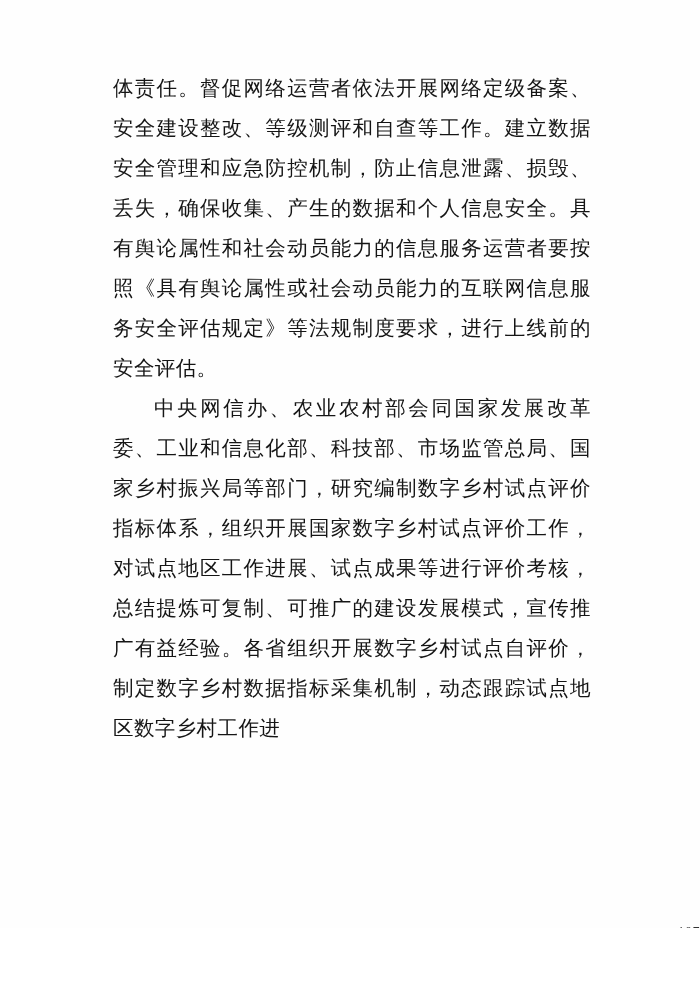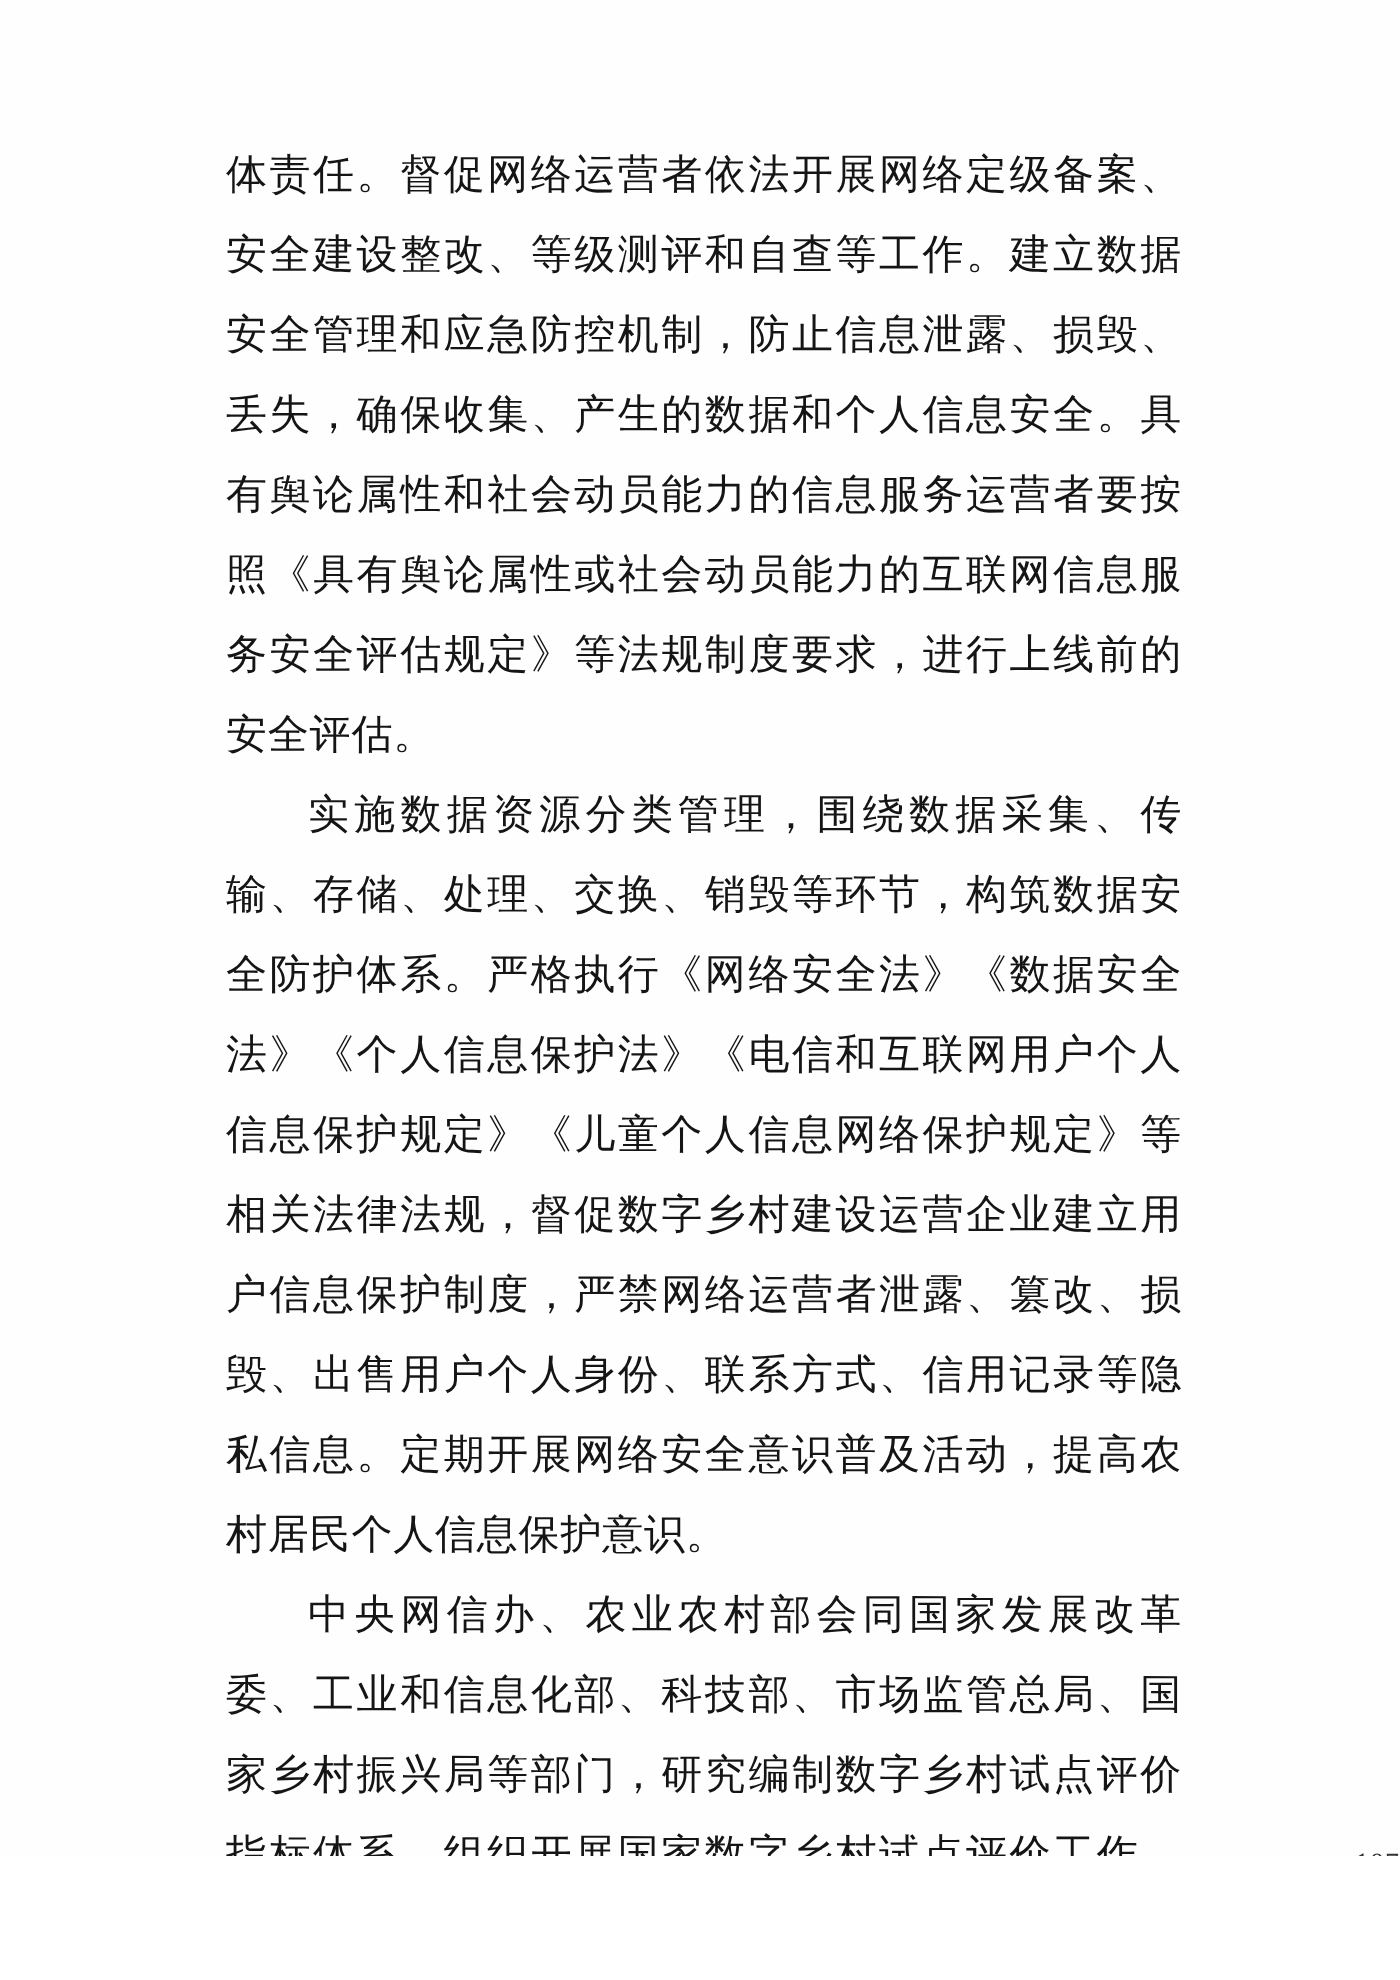--- a/index.html
+++ b/index.html
@@ -48,17 +48,16 @@
     font-family: "Liberation Serif", "DejaVu Serif", serif;
     letter-spacing: 0.5px;
   }
 </style>
 </head>
 <body>
 
 <div class="page">
   <div class="content">
     <p class="para">体责任。督促网络运营者依法开展网络定级备案、安全建设整改、等级测评和自查等工作。建立数据安全管理和应急防控机制，防止信息泄露、损毁、丢失，确保收集、产生的数据和个人信息安全。具有舆论属性和社会动员能力的信息服务运营者要按照《具有舆论属性或社会动员能力的互联网信息服务安全评估规定》等法规制度要求，进行上线前的安全评估。</p>
-    <p class="para indent">实施数据资源分类管理，围绕数据采集、传输、存储、处理、交换、销毁等环节，构筑数据安全防护体系。严格执行《网络安全法》《数据安全法》《个人信息保护法》《电信和互联网用户个人信息保护规定》《儿童个人信息网络保护规定》等相关法律法规，督促数字乡村建设运营企业建立用户信息保护制度，严禁网络运营者泄露、篡改、损毁、出售用户个人身份、联系方式、信用记录等隐私信息。定期开展网络安全意识普及活动，提高农村居民个人信息保护意识。</p>
     <p class="para indent">中央网信办、农业农村部会同国家发展改革委、工业和信息化部、科技部、市场监管总局、国家乡村振兴局等部门，研究编制数字乡村试点评价指标体系，组织开展国家数字乡村试点评价工作，对试点地区工作进展、试点成果等进行评价考核，总结提炼可复制、可推广的建设发展模式，宣传推广有益经验。各省组织开展数字乡村试点自评价，制定数字乡村数据指标采集机制，动态跟踪试点地区数字乡村工作进</p>
   </div>
   <div class="pagenum">107</div>
 </div>
 
 </body></html>

